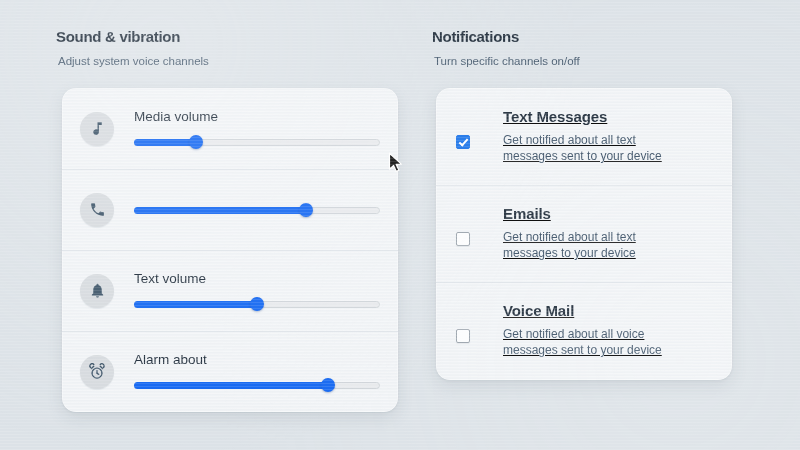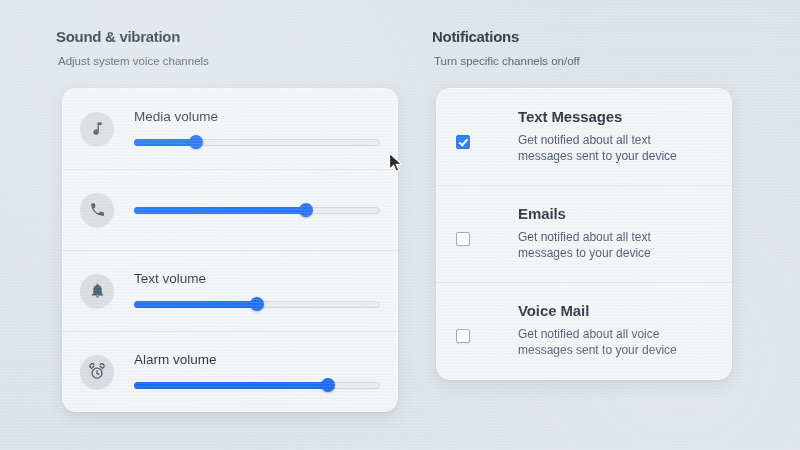--- a/index.html
+++ b/index.html
@@ -196,22 +196,23 @@
     left: 4px;
     top: 1px;
     width: 3px;
     height: 7px;
     border: solid #ffffff;
     border-width: 0 2px 2px 0;
     transform: rotate(42deg);
   }
 
   .notify-body {
-    margin-left: 48px;
+    margin-left: 33px;
     flex: 1 1 auto;
+    text-decoration: underline;
   }
   .notify-title {
     font-size: 15px;
     font-weight: bold;
     color: #1f2c3a;
     letter-spacing: -0.1px;
     margin-bottom: 7px;
   }
   .notify-desc {
     font-size: 12px;
@@ -294,21 +295,21 @@
           <svg width="18" height="18" viewBox="0 0 24 24" fill="none" stroke="#3d5468" stroke-width="1.8" stroke-linecap="round">
             <circle cx="12" cy="13.5" r="6.6"></circle>
             <path d="M12 10.2v3.5l2.3 1.4"></path>
             <path d="M4.6 7.3 7.6 4.3"></path>
             <path d="M19.4 7.3 16.4 4.3"></path>
             <path d="M3.4 6.1a3 3 0 0 1 4.3-4.2"></path>
             <path d="M20.6 6.1a3 3 0 0 0-4.3-4.2"></path>
           </svg>
         </div>
         <div class="row-body">
-          <div class="row-label">Alarm volume</div>
+          <div class="row-label">Alarm about</div>
           <div class="slider">
             <div class="slider-track"></div>
             <div class="slider-fill" style="width: 79%; background: rgb(18, 102, 241);"></div>
             <div class="slider-thumb" style="left: 79%; background: rgb(18, 102, 241);"></div>
           </div>
         </div>
       </div>
 
     </div>
   </div>

